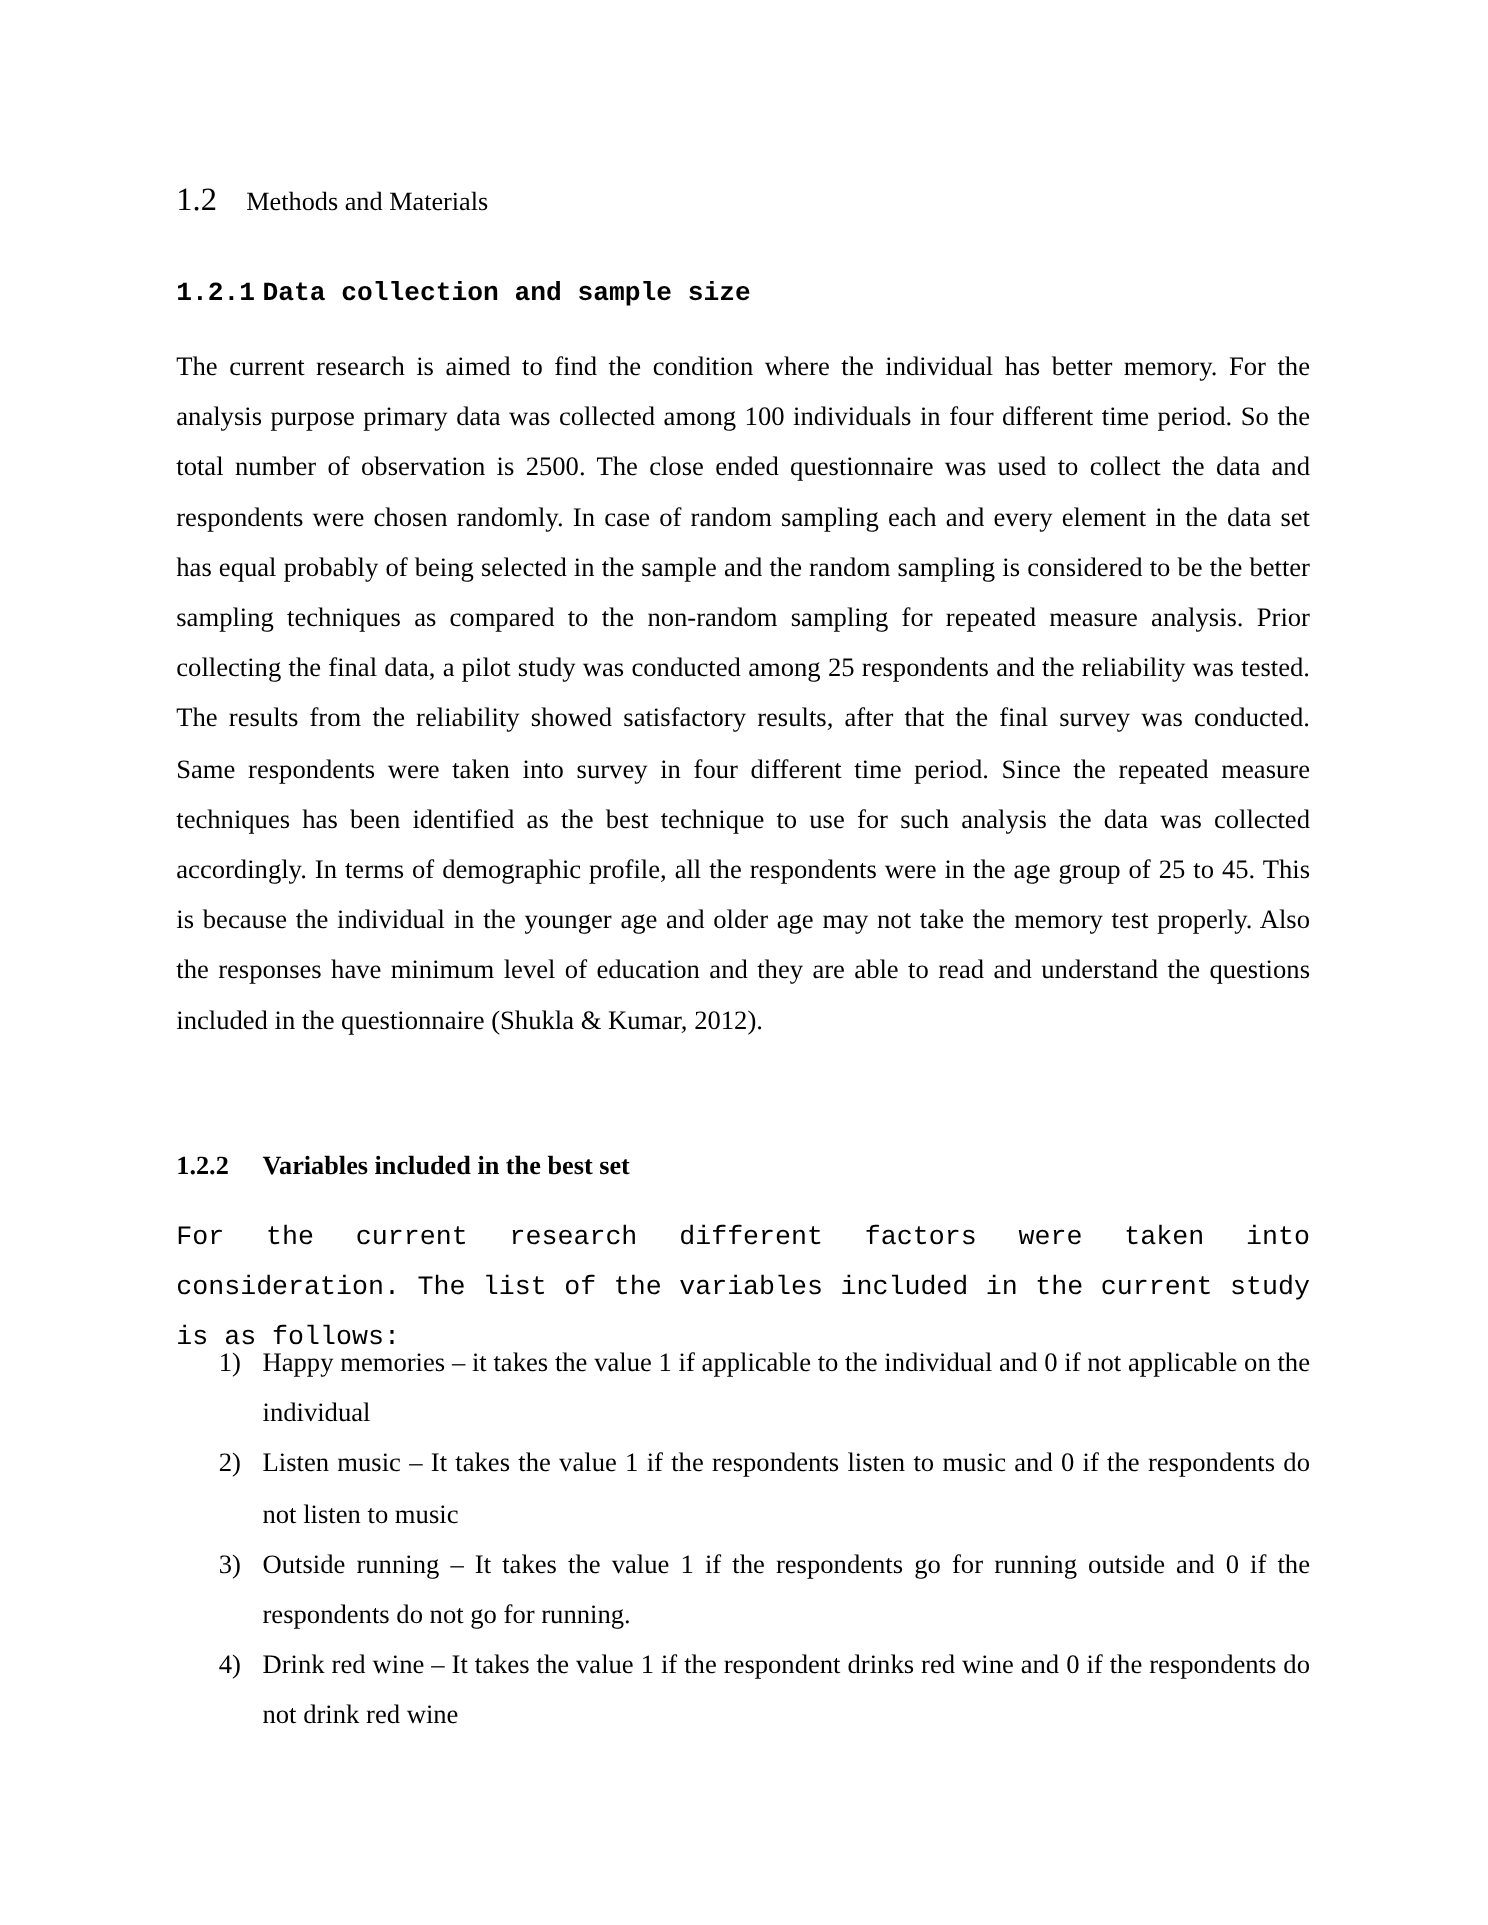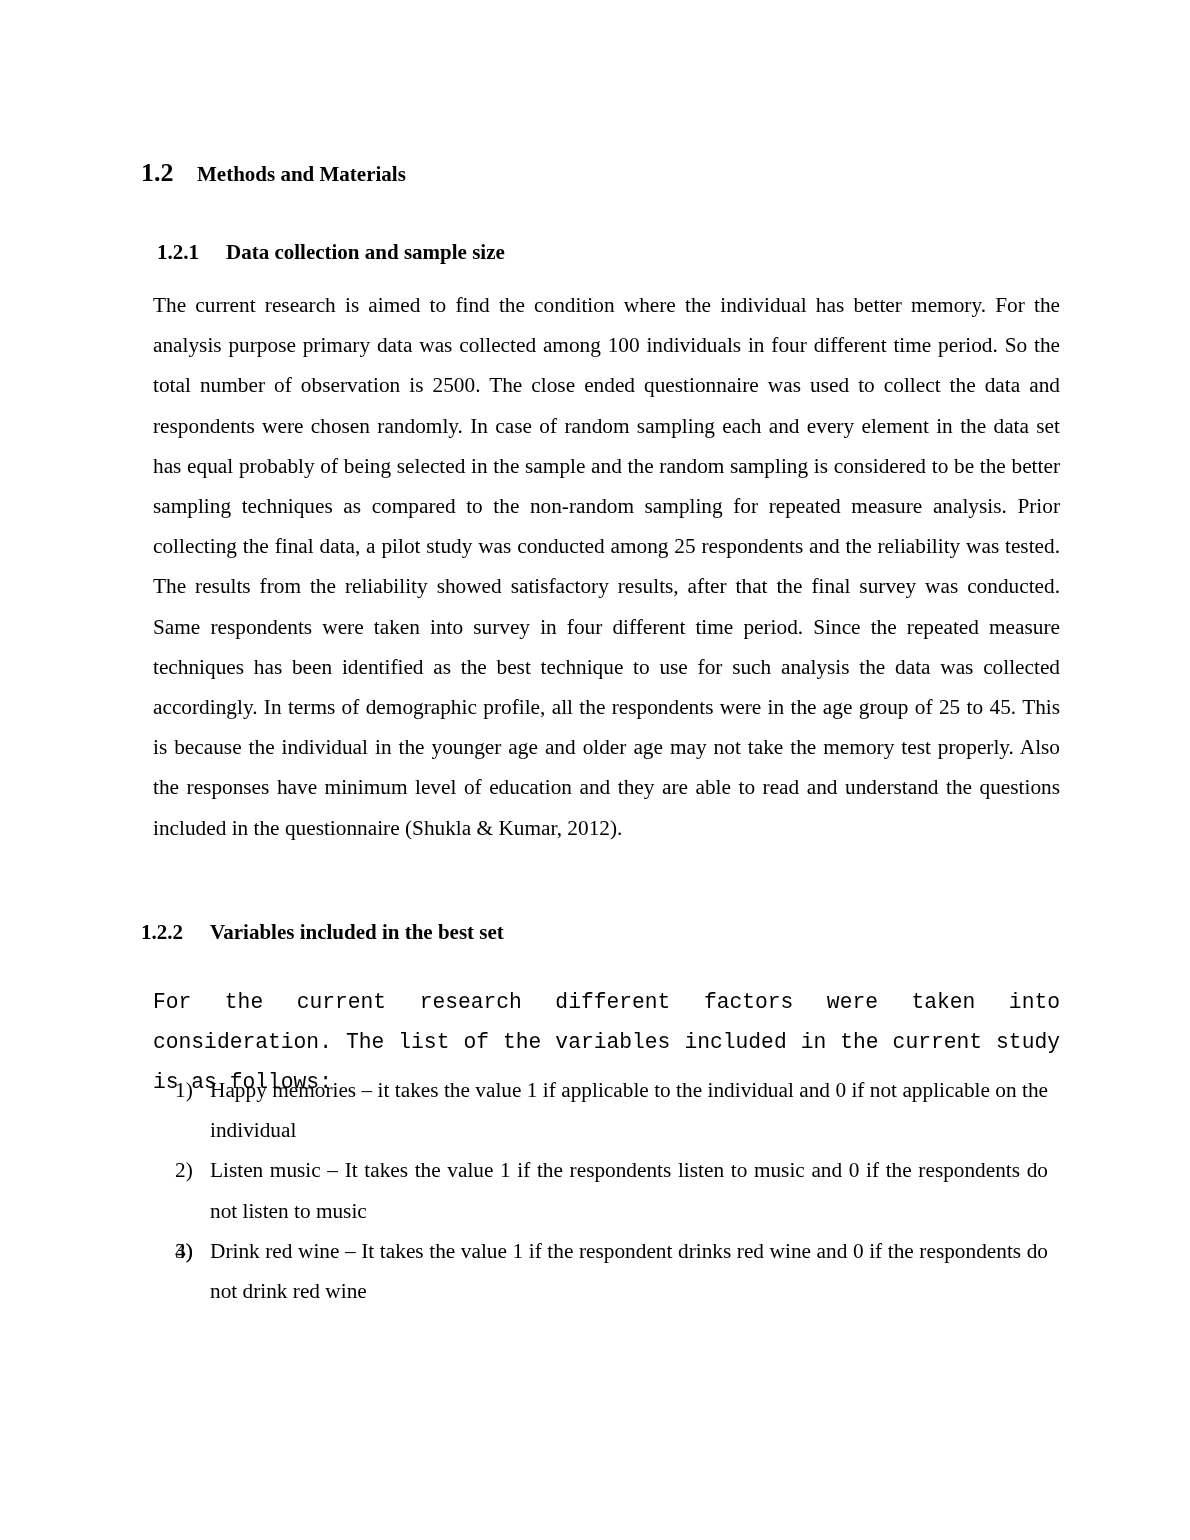--- a/index.html
+++ b/index.html
@@ -16,23 +16,23 @@
       color: #000000;
     }
     .page {
       position: absolute;
       left: 141px;
       top: 0;
       width: 907px;
     }
     .h1 {
       position: absolute;
-      top: 154px;
+      top: 141px;
       left: 0;
-      font-weight: bold;
+      font-weight: normal;
       white-space: nowrap;
       line-height: 32px;
     }
     .h1 .num {
       font-size: 26px;
       display: inline-block;
       width: 56px;
     }
     .h1 .title {
       font-size: 21px;
@@ -51,21 +51,21 @@
     }
     .h2-a { top: 222px; }
     .h2-b { top: 918px; }
     .para {
       position: absolute;
       left: 0;
       width: 907px;
       font-size: 21.3px;
       line-height: 40.2px;
       text-align: justify;
-      margin: 12px;
+      margin: 0;
     }
     .para-a { top: 273px; }
     .para-b { top: 970px; font-family: Liberation Mono, monospace; }
     .var-list {
       position: absolute;
       top: 1070px;
       left: 0;
       width: 907px;
       margin: 0;
       padding: 0;
@@ -86,21 +86,21 @@
   </style>
 </head>
 <body>
 
 <div class="page">
 
   <h1 class="h1" style="margin:0;">
     <span class="num">1.2</span><span class="title">Methods and Materials</span>
   </h1>
 
-  <h2 class="h2 h2-a" style="margin:16px;">
+  <h2 class="h2 h2-a" style="margin:0;font-family:Liberation Mono, monospace;">
     <span class="num">1.2.1</span><span>Data collection and sample size</span>
   </h2>
 
   <p class="para para-a">The current research is aimed to find the condition where the individual has better memory. For the analysis purpose primary data was collected among 100 individuals in four different time period.  So the total number of observation is 2500. The close ended questionnaire was used to collect the data and respondents were chosen randomly. In case of random sampling each and every element in the data set has equal probably of being selected in the sample and the random sampling is considered to be the better sampling techniques as compared to the non-random sampling for repeated measure analysis. Prior collecting the final data, a pilot study was conducted among 25 respondents and the reliability was tested. The results from the reliability showed satisfactory results, after that the final survey was conducted. Same respondents were taken into survey in four different time period. Since the repeated measure techniques has been identified as the best technique to use for such analysis the data was collected accordingly. In terms of demographic profile, all the respondents were in the age group of 25 to 45. This is because the individual in the younger age and older age may not take the memory test properly. Also the responses have minimum level of education and they are able to read and understand the questions included in the questionnaire (Shukla &amp; Kumar, 2012).</p>
 
   <h2 class="h2 h2-b" style="margin:0;">
     <span class="num">1.2.2</span><span>Variables included in the best set</span>
   </h2>
 
   <p class="para para-b">For the current research different factors were taken into consideration. The list of the variables included in the current study is as follows:</p>
@@ -109,20 +109,21 @@
     <li class="var-item">
       <span class="marker">1)</span>
       <span>Happy memories – it takes the value 1 if applicable to the individual and 0 if not applicable on the individual</span>
     </li>
     <li class="var-item">
       <span class="marker">2)</span>
       <span>Listen music – It takes the value 1 if the respondents listen to music and 0 if the respondents do not listen to music</span>
     </li>
     <li class="var-item">
       <span class="marker">3)</span>
+      <span>Outside running – It takes the value 1 if the respondents go for running outside and 0 if the respondents do not go for running.</span>
     </li>
     <li class="var-item">
       <span class="marker">4)</span>
       <span>Drink red wine – It takes the value 1 if the respondent drinks red wine and 0 if the respondents do not drink red wine</span>
     </li>
   </ol>
 
 </div>
 
 </body></html>

